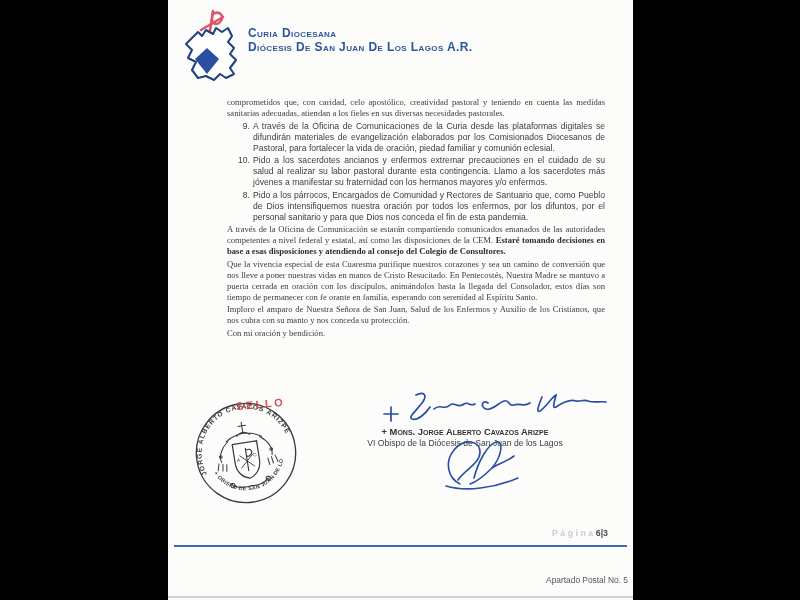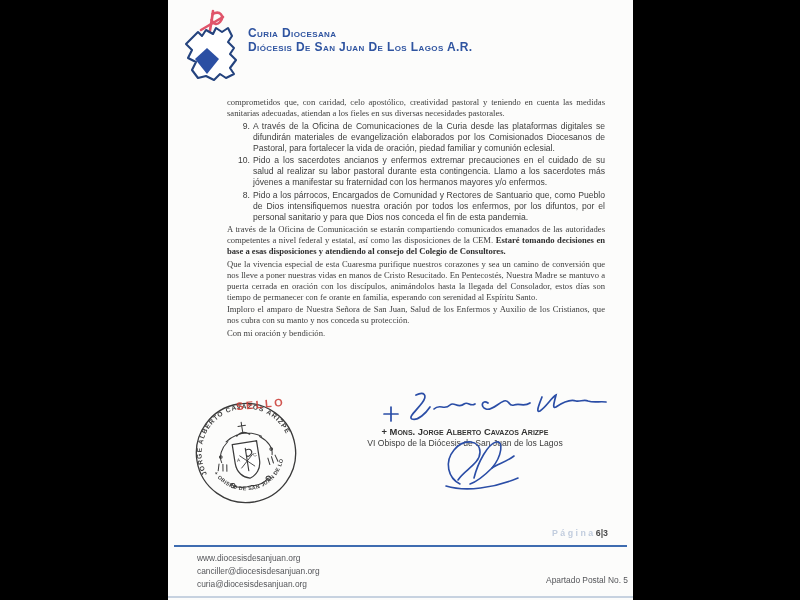--- a/index.html
+++ b/index.html
@@ -142,25 +142,20 @@
         <path d="M16,50 C36,56 64,52 88,42"></path>
         <path d="M62,32 C68,28 76,26 84,20"></path>
       </g>
     </svg>
 
     <div class="pageno">
       <span class="lbl">Página</span><span class="val">6|3</span>
     </div>
     <div class="rule"></div>
 
-    <div class="contacts">
-      <div>www.diocesisdesanjuan.org</div>
-      <div>canciller@diocesisdesanjuan.org</div>
-      <div>curia@diocesisdesanjuan.org</div>
-    </div>
     <div class="address">
       <div>Apartado Postal No. 5</div>
       
       
       
     </div>
     <div class="rule2"></div>
 
   </div>
 </div>

